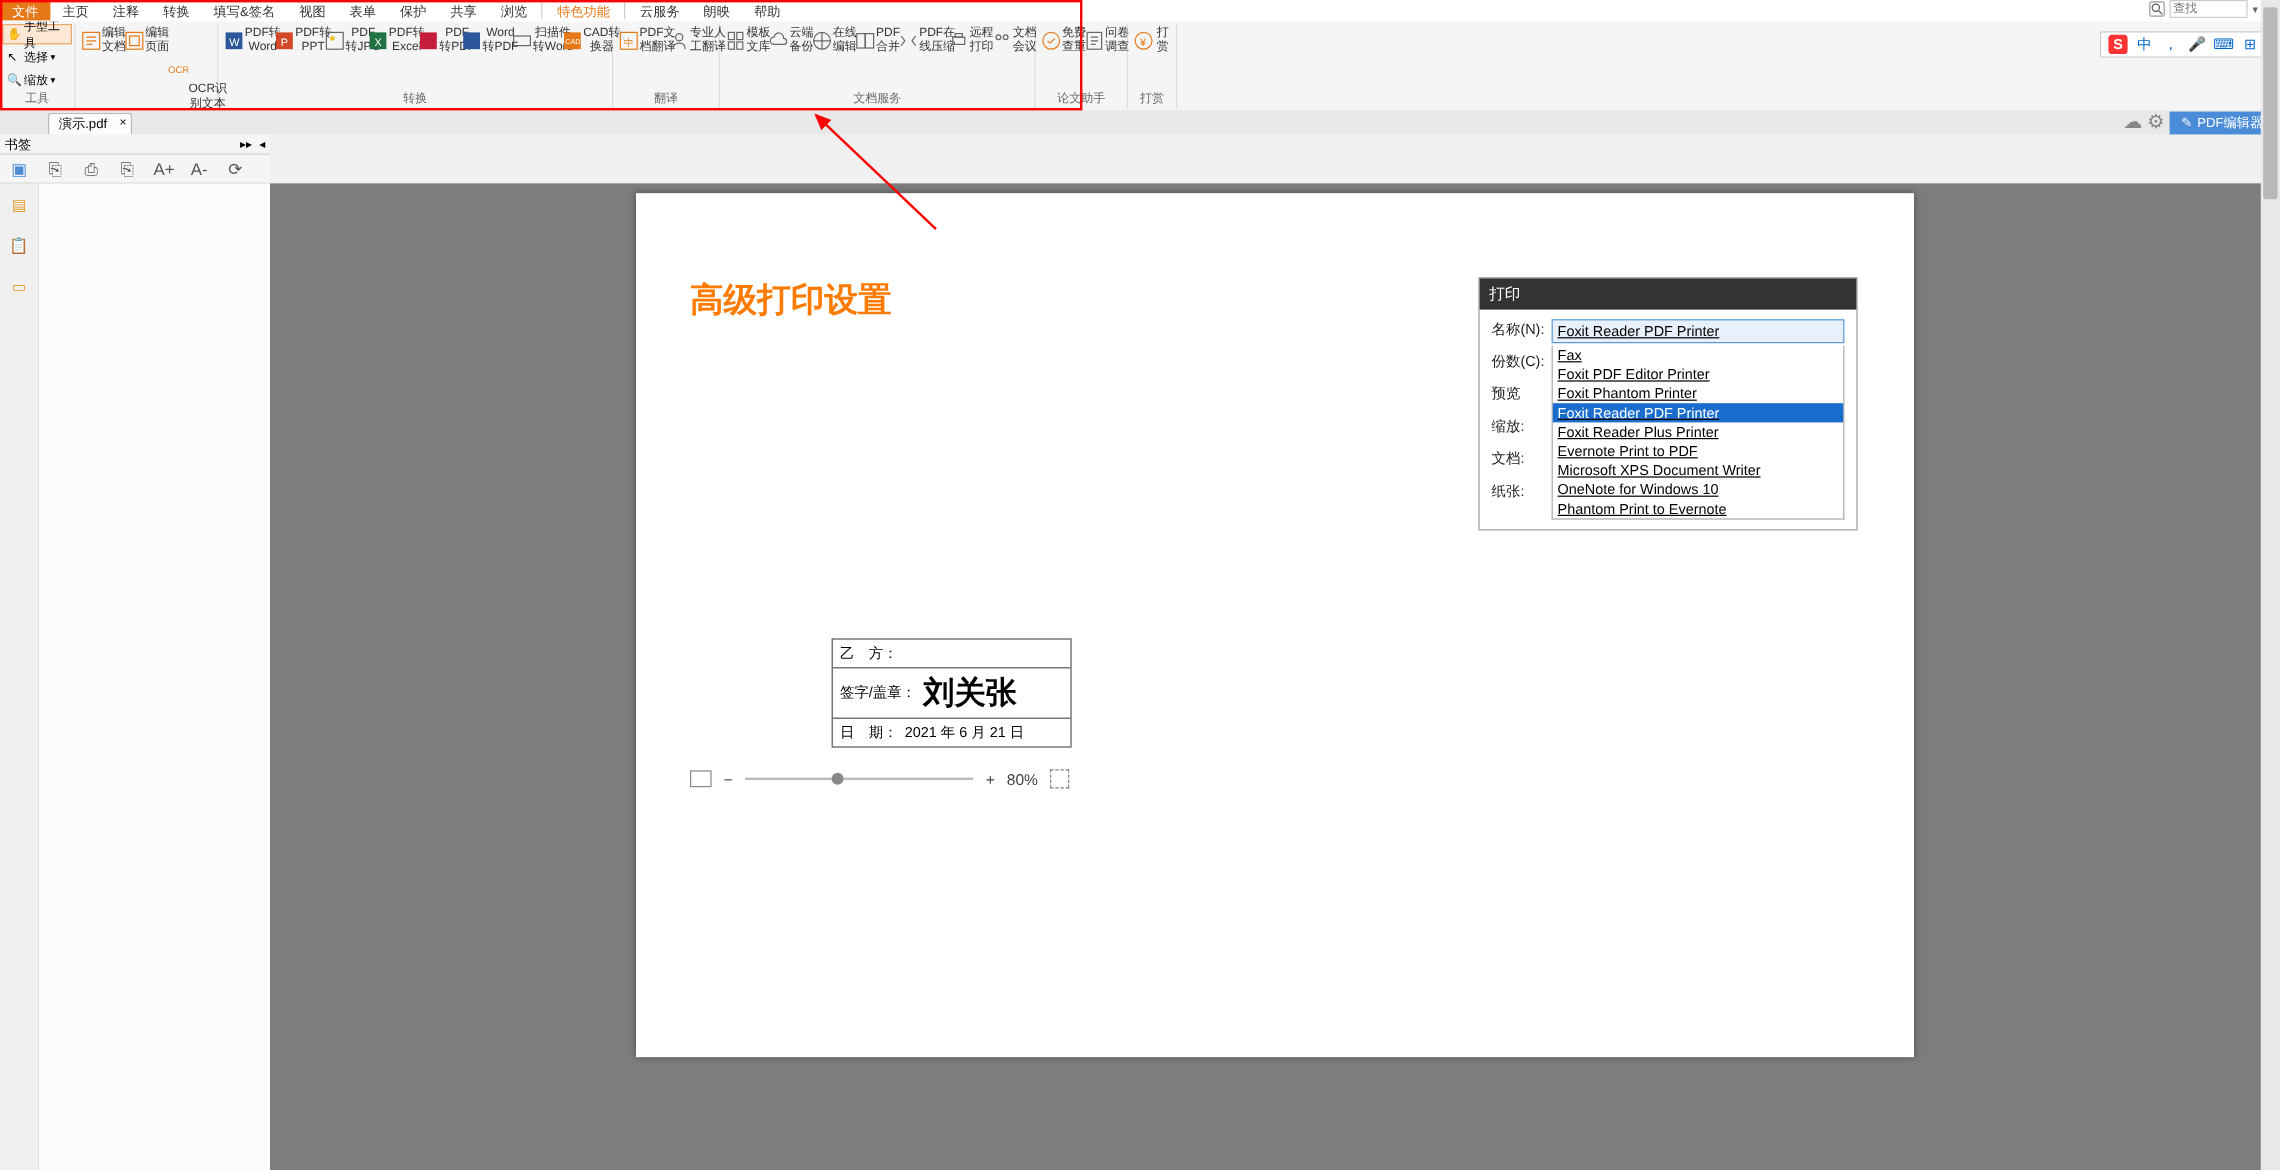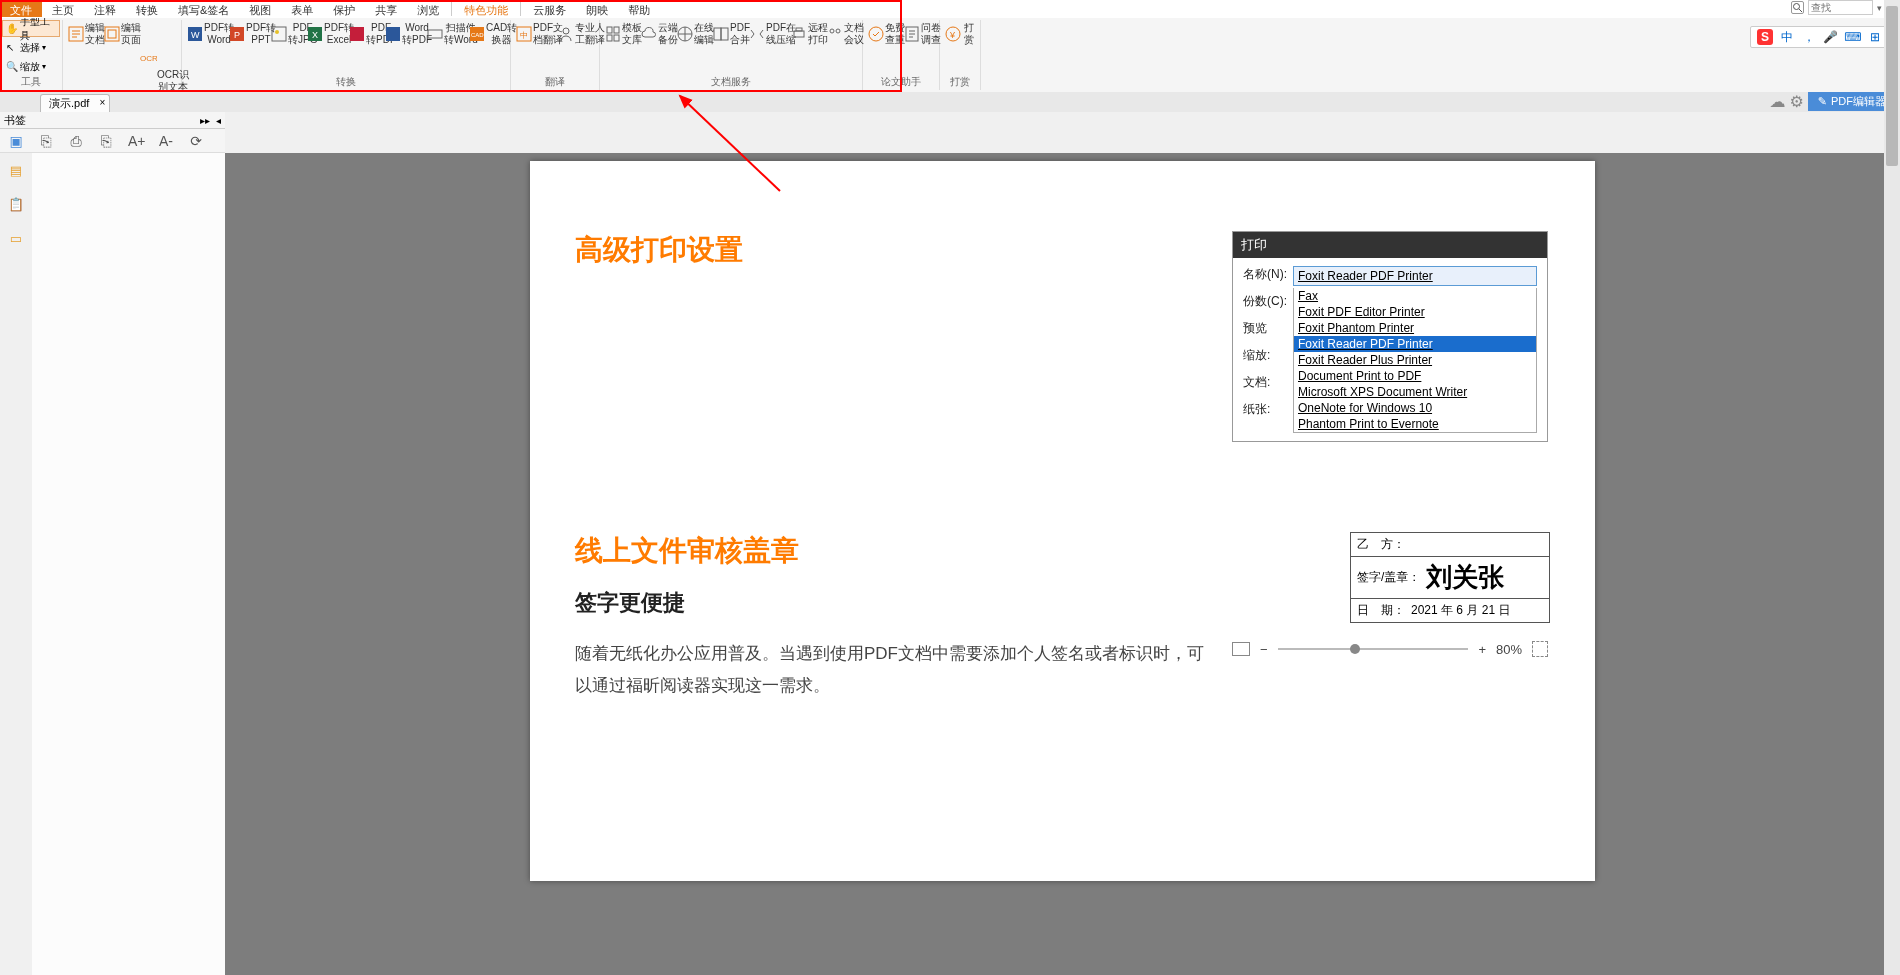--- a/index.html
+++ b/index.html
@@ -485,37 +485,32 @@
                 <span>纸张:</span>
               </div>
               <div class="printer-list">
                 <div class="printer-select">Foxit Reader PDF Printer</div>
                 <div class="printer-options">
                   <div class="printer-opt">Fax</div>
                   <div class="printer-opt">Foxit PDF Editor Printer</div>
                   <div class="printer-opt">Foxit Phantom Printer</div>
                   <div class="printer-opt sel">Foxit Reader PDF Printer</div>
                   <div class="printer-opt">Foxit Reader Plus Printer</div>
-                  <div class="printer-opt">Document Print to PDF</div>
+                  <div class="printer-opt">Evernote Print to PDF</div>
                   <div class="printer-opt">Microsoft XPS Document Writer</div>
                   <div class="printer-opt">OneNote for Windows 10</div>
                   <div class="printer-opt">Phantom Print to Evernote</div>
                 </div>
               </div>
             </div>
           </div>
         </div>
       </div>
 
       <div class="content-cols">
-        <div class="text-col">
-          <h1 class="orange">线上文件审核盖章</h1>
-          <h2 class="sub">签字更便捷</h2>
-          <p class="body">随着无纸化办公应用普及。当遇到使用PDF文档中需要添加个人签名或者标识时，可以通过福昕阅读器实现这一需求。</p>
-        </div>
         <div class="img-col">
           <div class="sign-box">
             <div class="sign-row">
                 <span>乙　方：</span>
               </div>
             <div class="sign-row">
                 <span>签字/盖章：</span>
                 <span class="sign-name">刘关张</span>
               </div>
             <div class="sign-row">

